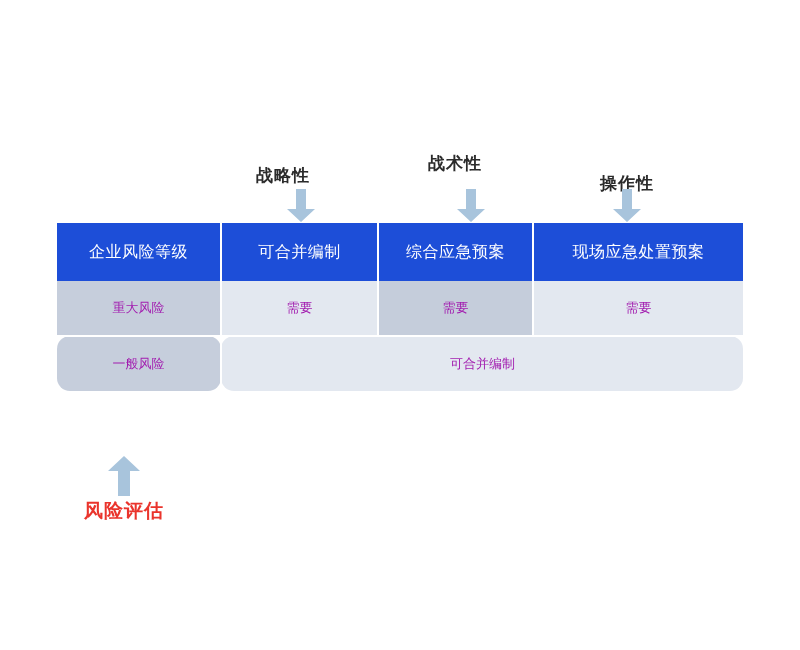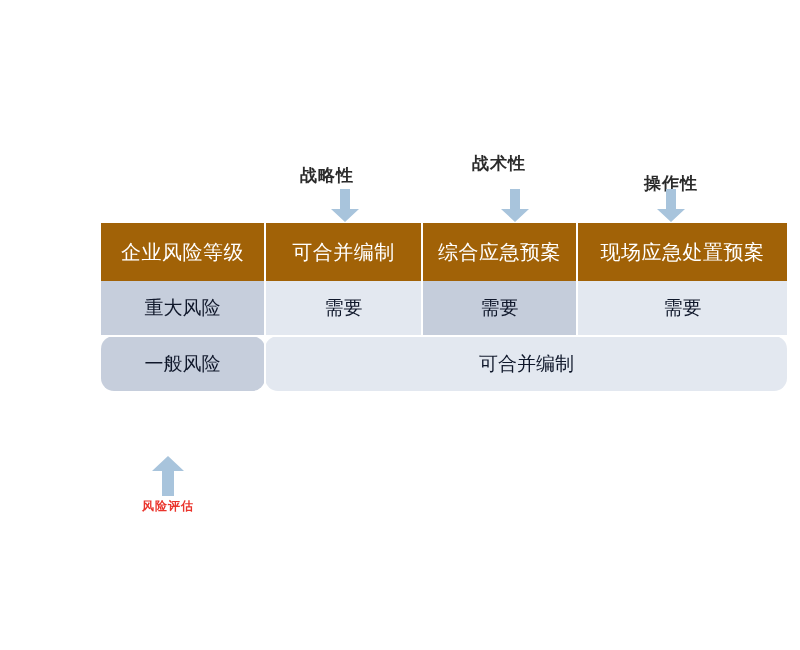--- a/index.html
+++ b/index.html
@@ -15,21 +15,20 @@
     font-family: "DejaVu Sans", "Liberation Sans", sans-serif;
     position: relative;
   }
 
   #canvas {
     position: absolute;
     left: 0;
     top: 0;
     width: 732px;
     height: 650px;
-    margin-left: 44px;
   }
 
   
   .top-label {
     position: absolute;
     font-size: 17px;
     color: #2b2b2b;
     letter-spacing: 1px;
     white-space: nowrap;
     transform: translateX(-50%);
@@ -56,53 +55,53 @@
   #matrix td, #matrix th {
     padding: 0;
     margin: 0;
     border: 0;
     text-align: center;
     vertical-align: middle;
     font-weight: normal;
   }
   #matrix thead th {
     height: 58px;
-    background: #a16207;
+    background: #1d4ed8;
     color: #ffffff;
-    font-size: 20px;
+    font-size: 16px;
     letter-spacing: 0.5px;
     border-right: 2px solid #ffffff;
     white-space: nowrap;
   }
   #matrix thead th:last-child { border-right: 0; }
 
   #matrix tbody tr { height: 55px; }
   #matrix tbody td {
-    font-size: 19px;
-    color: #0f172a;
+    font-size: 13px;
+    color: #a21caf;
     border-right: 2px solid #ffffff;
     border-bottom: 2px solid #ffffff;
     background: #e3e8f0;
     white-space: nowrap;
   }
   #matrix tbody td:last-child { border-right: 0; }
   #matrix tbody tr:last-child td { border-bottom: 0; border-radius: 13px; }
 
   td.rowlabel {
     background: #c6cedc !important;
     font-size: 19px;
   }
   td.shaded {
     background: #c5cddb !important;
   }
 
   
   .red-caption {
     position: absolute;
-    font-size: 12px;
+    font-size: 19px;
     color: #ea342c;
     font-weight: bold;
     white-space: nowrap;
     transform: translateX(-50%);
     font-family: "DejaVu Serif", "Liberation Serif", serif;
     letter-spacing: 1px;
   }
 </style>
 </head>
 <body>

